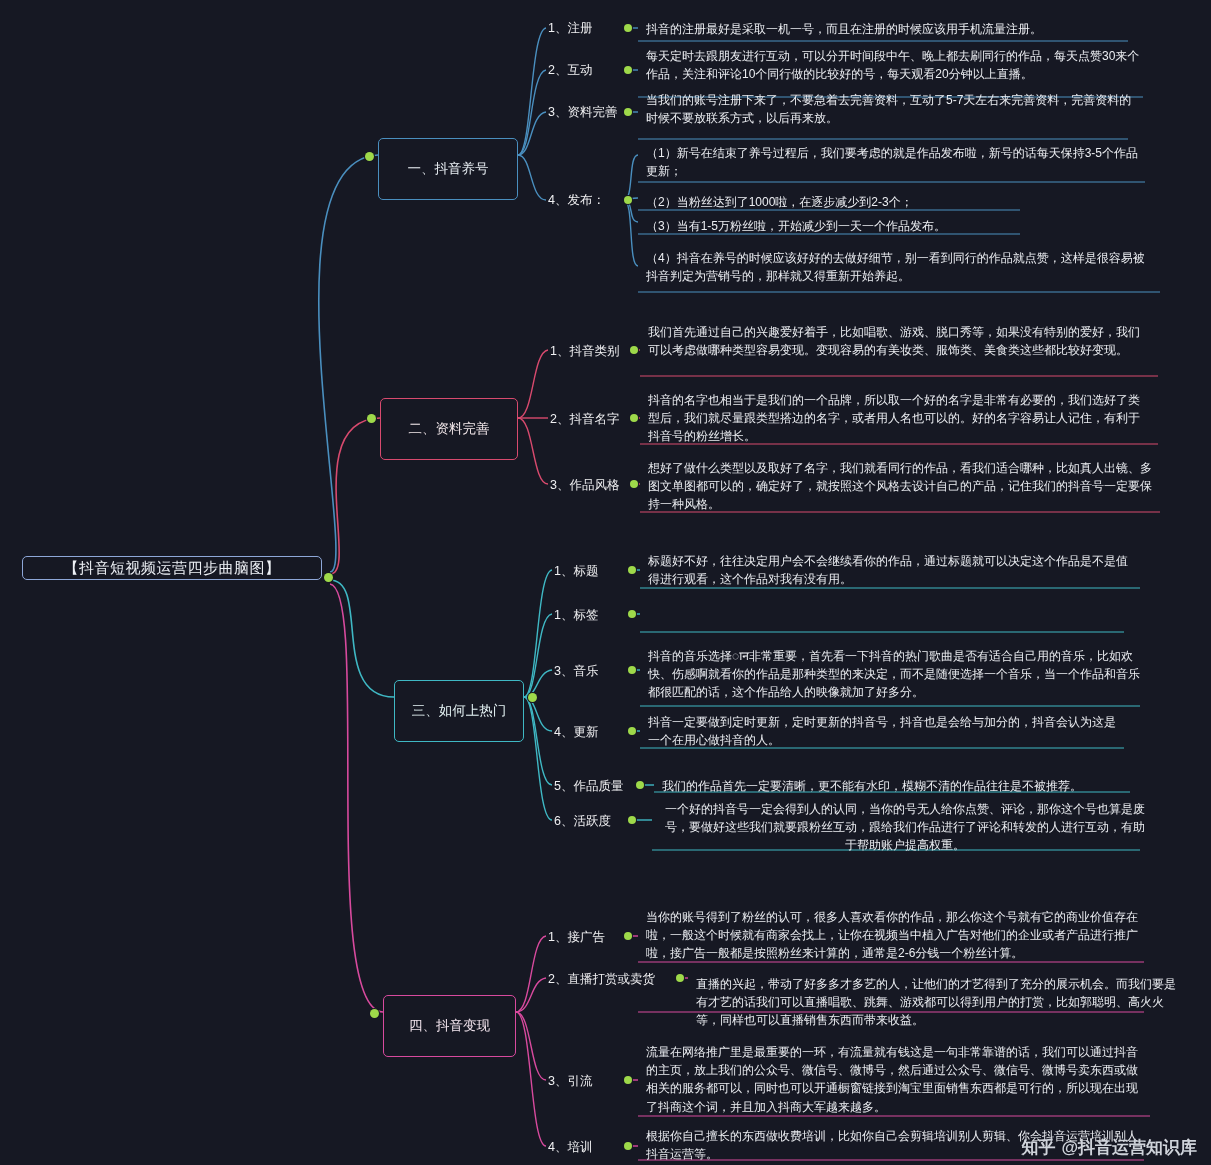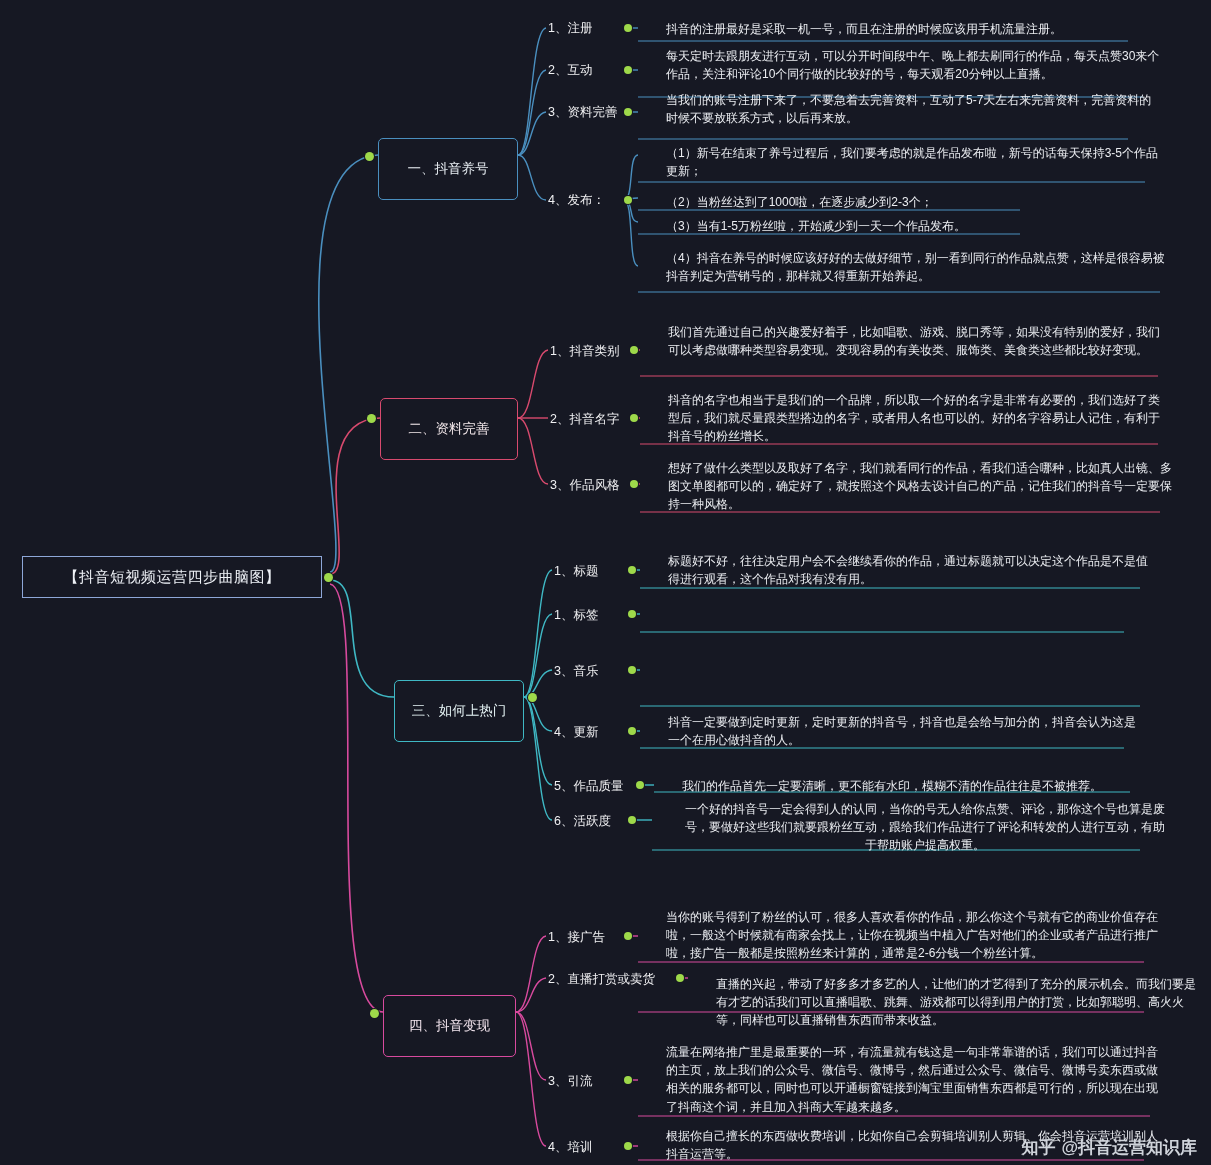--- a/index.html
+++ b/index.html
@@ -3,37 +3,37 @@
 <meta charset="utf-8">
 <style>
   html,body{margin:0;padding:0;background:#161823;}
   body{width:1211px;height:1165px;position:relative;overflow:hidden;
        font-family:"Liberation Sans","DejaVu Sans",sans-serif;color:#e8e8ea;}
   .canvas{position:absolute;inset:0;}
   svg.links{position:absolute;left:0;top:0;width:1211px;height:1165px;}
 
   .node{position:absolute;box-sizing:border-box;}
   .root{
-    left:22px;top:556px;width:300px;height:42px;
-    border:1.5px solid #8ea7d8;border-radius:0;background:transparent;
+    left:22px;top:556px;width:300px;height:24px;
+    border:1.5px solid #8ea7d8;border-radius:5px;background:transparent;
     display:flex;align-items:center;justify-content:center;
     font-size:15px;letter-spacing:.5px;color:#eef1f6;
   }
   .branch{
     border-radius:5px;display:flex;align-items:center;justify-content:center;
     font-size:13.5px;padding:21px 10px;background:transparent;
   }
   .b1{border:1.5px solid #4a8fbf;color:#e8eef3;}
   .b2{border:1.5px solid #d84a6e;color:#f2e7ea;}
   .b3{border:1.5px solid #3fb8c4;color:#e6f4f5;}
   .b4{border:1.5px solid #d84a9e;color:#f4e6ef;}
 
   .sub{font-size:12.5px;color:#f0f0f2;white-space:nowrap;padding:2px 2px;}
   .leaf{font-size:12px;line-height:1.52;color:#eceef2;}
-  .leaf-box{position:absolute;box-sizing:border-box;padding:3px 4px 5px 6px;margin-left:20px;}
+  .leaf-box{position:absolute;box-sizing:border-box;padding:3px 4px 5px 6px;}
 
   .dot{position:absolute;width:9px;height:9px;border-radius:50%;
        background:#9ed94a;box-shadow:0 0 0 1px #161823;}
   .dot.small{width:8px;height:8px;}
 
   .watermark{position:absolute;right:14px;bottom:6px;font-size:17px;color:#cfd3da;
              display:flex;align-items:center;gap:6px;font-weight:bold;}
   .wm-logo{font-size:17px;color:#cfd3da;}
 </style>
 </head>
@@ -210,20 +210,23 @@
 
   <div class="sub" style="position:absolute;left:552px;top:605px;">
     <span>1、标签</span>
   </div>
   <div class="dot small" style="left:628px;top:610px;"></div>
 
   <div class="sub" style="position:absolute;left:552px;top:661px;">
     <span>3、音乐</span>
   </div>
   <div class="dot small" style="left:628px;top:666px;"></div>
+  <div class="leaf-box" style="left:642px;top:644px;width:502px;">
+    <div class="leaf">抖音的音乐选择ान非常重要，首先看一下抖音的热门歌曲是否有适合自己用的音乐，比如欢快、伤感啊就看你的作品是那种类型的来决定，而不是随便选择一个音乐，当一个作品和音乐都很匹配的话，这个作品给人的映像就加了好多分。</div>
+  </div>
 
   <div class="sub" style="position:absolute;left:552px;top:722px;">
     <span>4、更新</span>
   </div>
   <div class="dot small" style="left:628px;top:727px;"></div>
   <div class="leaf-box" style="left:642px;top:710px;width:486px;">
     <div class="leaf">抖音一定要做到定时更新，定时更新的抖音号，抖音也是会给与加分的，抖音会认为这是一个在用心做抖音的人。</div>
   </div>
 
   <div class="sub" style="position:absolute;left:552px;top:776px;">

